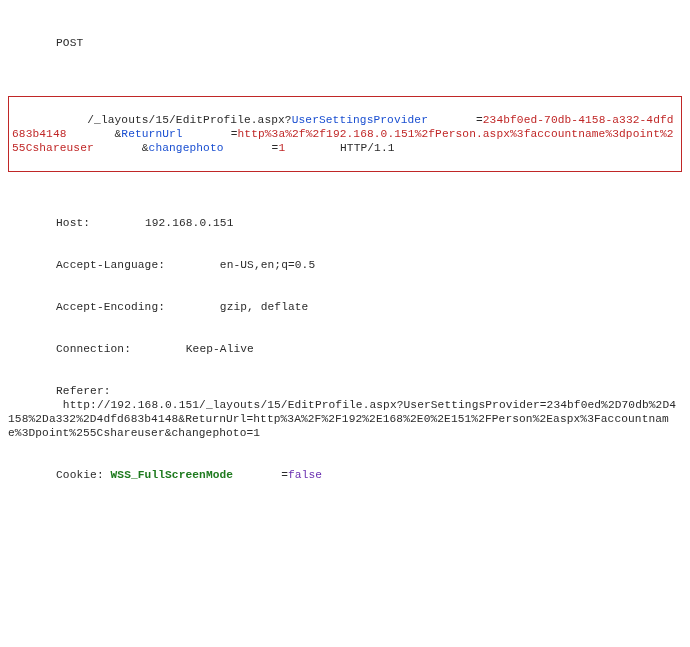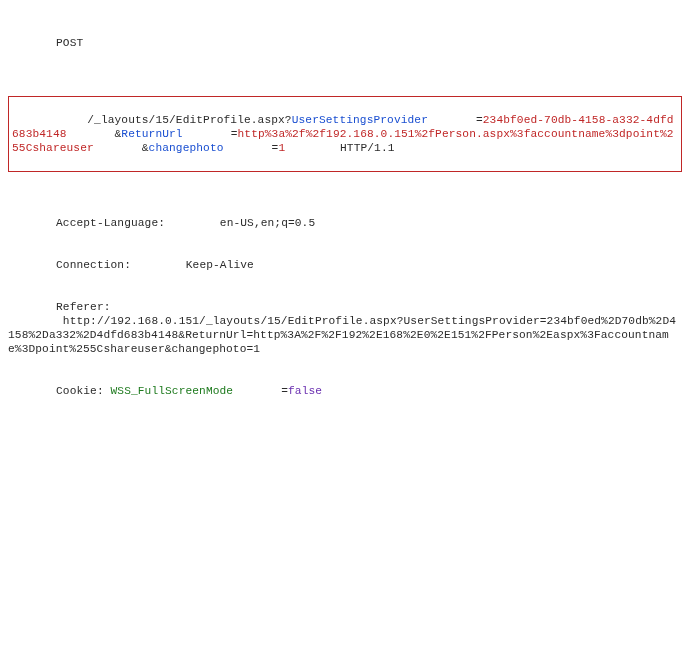--- a/index.html
+++ b/index.html
@@ -27,20 +27,21 @@
     padding-left: 48px;
   }
   .val-blue {
     color: #1a4fd1;
   }
   .val-red {
     color: #c02727;
   }
   .val-green {
     color: #1e7a1e;
+    font-weight: bold;
   }
   .val-purple {
     color: #6a2fb0;
   }
   
   .boxed {
     border: 1px solid #c02727;
     padding: 2px 3px;
     margin-top: 4px;
     margin-bottom: 2px;
@@ -53,19 +54,21 @@
 </head>
 <body>
 
 <div class="mono">
   <span class="label block">POST</span>
 
   <span class="boxed">
     <span class="label">/_layouts/15/EditProfile.aspx?</span><span class="val-blue">UserSettingsProvider</span><span class="label">=</span><span class="val-red">234bf0ed-70db-4158-a332-4dfd683b4148</span><span class="label">&amp;</span><span class="val-blue">ReturnUrl</span><span class="label">=</span><span class="val-red">http%3a%2f%2f192.168.0.151%2fPerson.aspx%3faccountname%3dpoint%255Cshareuser</span><span class="label">&amp;</span><span class="val-blue">changephoto</span><span class="label">=</span><span class="val-red">1</span><span class="label"> HTTP/1.1</span>
   </span>
 
+  <span class="block"><span class="label">Host:</span><span class="label"> 192.168.0.151</span></span>
   <span class="block"><span class="label">Accept-Language:</span><span class="label"> en-US,en;q=0.5</span></span>
+  <span class="block"><span class="label">Accept-Encoding:</span><span class="label"> gzip, deflate</span></span>
   <span class="block"><span class="label">Connection:</span><span class="label"> Keep-Alive</span></span>
   <span class="block"><span class="label">Referer:</span><span class="label">
 </span><span class="label"> http://192.168.0.151/_layouts/15/EditProfile.aspx?UserSettingsProvider=234bf0ed%2D70db%2D4158%2Da332%2D4dfd683b4148&amp;ReturnUrl=http%3A%2F%2F192%2E168%2E0%2E151%2FPerson%2Easpx%3Faccountname%3Dpoint%255Cshareuser&amp;changephoto=1</span></span>
   <span class="block"><span class="label">Cookie:</span><span class="val-green"> WSS_FullScreenMode</span><span class="label">=</span><span class="val-purple">false</span></span>
   
 </div>
 
 </body></html>

